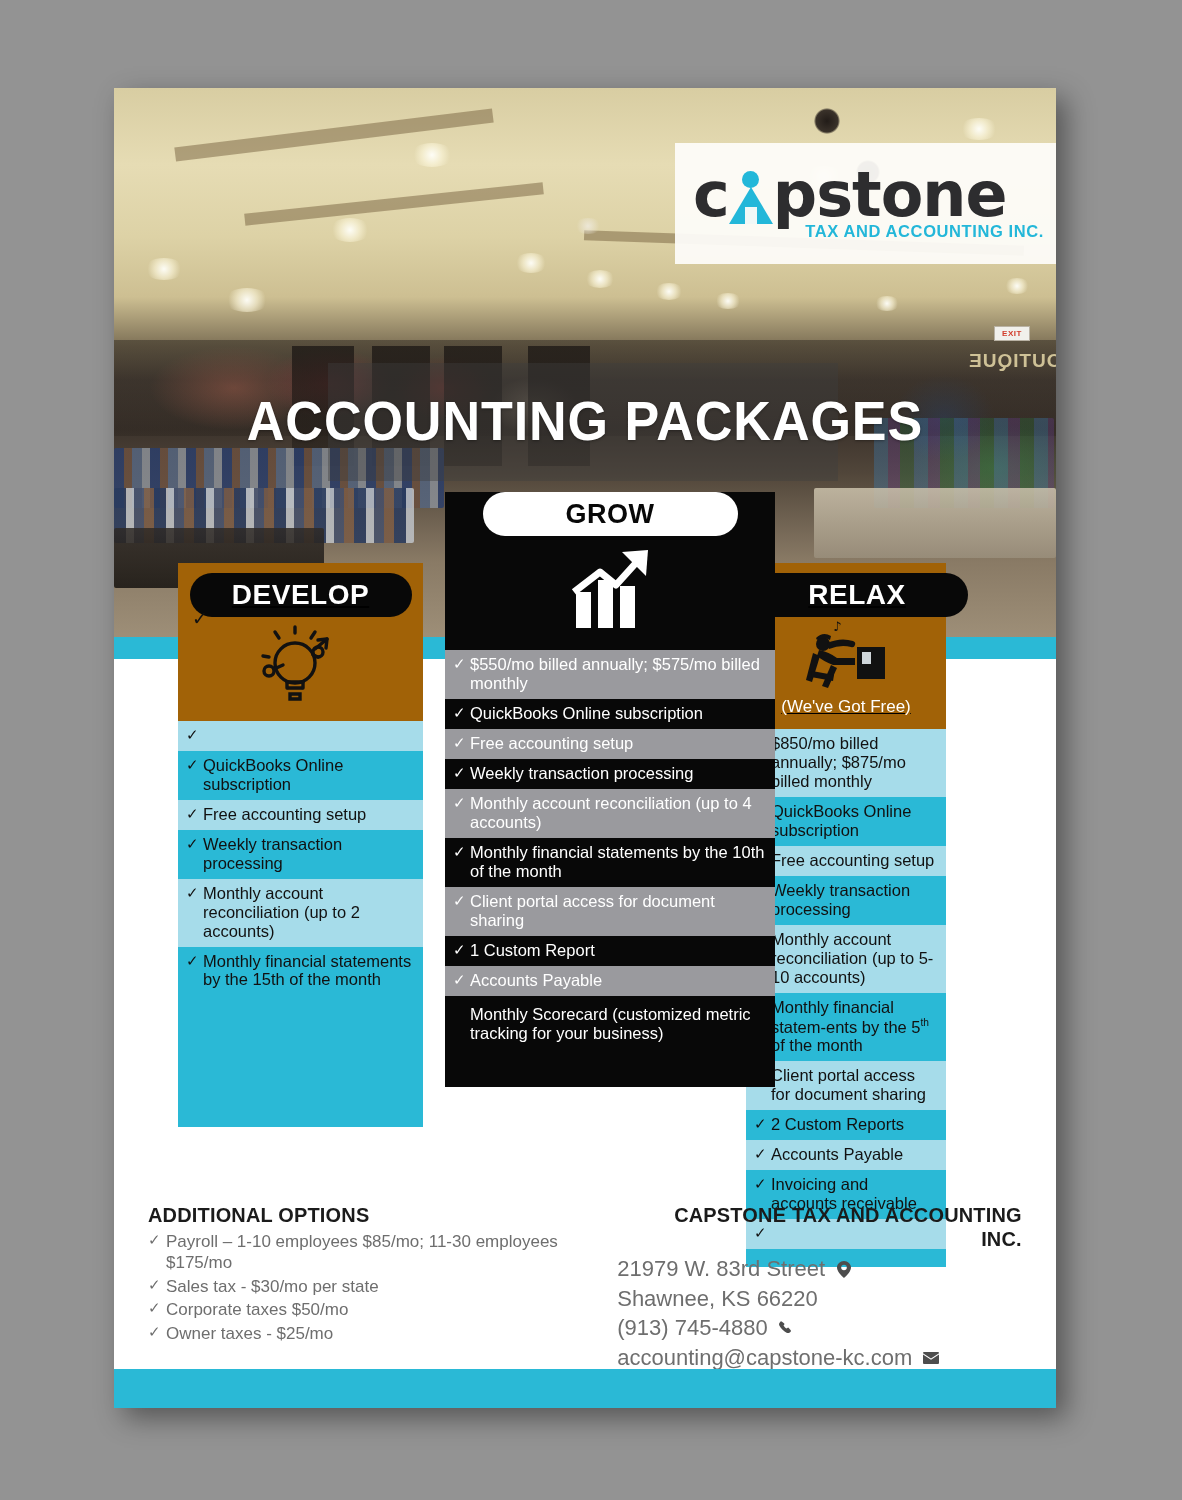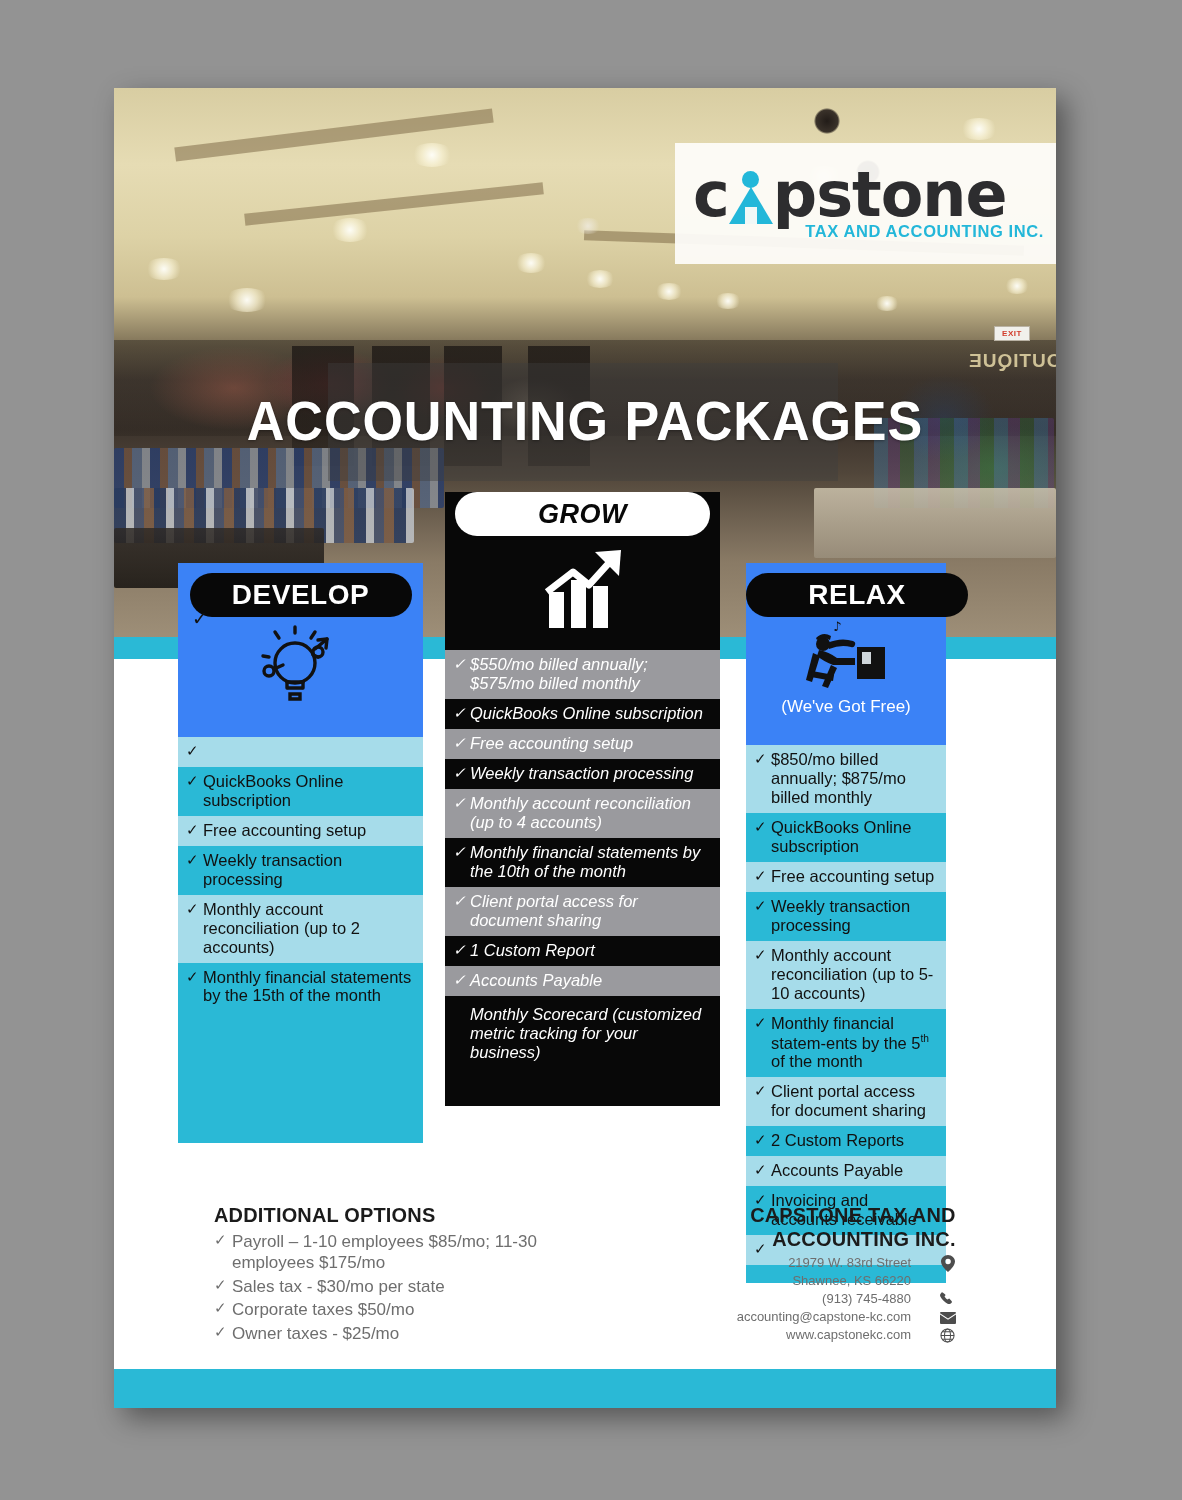--- a/index.html
+++ b/index.html
@@ -180,23 +180,22 @@
   
   .col { position: absolute; }
 
   
   #col-develop {
     left: 64px; top: 475px;
     width: 245px;
   }
   #col-grow {
     left: 331px; top: 390px;
-    width: 275px;
+    width: 330px;
     z-index: 5;
-    font-style: italic;
   }
   #col-relax {
     left: 632px; top: 475px;
     width: 200px;
   }
 
   .pill {
     position: relative;
     margin: 0 auto;
     background: #080808;
@@ -218,23 +217,24 @@
     line-height: 44px;
     font-size: 27px;
     letter-spacing: .5px;
     background: #ffffff;
     color: #080808;
     border-radius: 22px;
     margin: 14px auto 0;
   }
 
   .head-cyan {
-    background: #3b82f6;
-    padding: 10px 0 28px;
+    background: #a16207;
+    padding: 10px 0 12px;
     position: relative;
+    text-decoration: underline;
   }
   .head-black {
     background: #080808;
     padding: 0 0 14px;
   }
   .stray-check {
     position: absolute;
     left: 14px; top: 44px;
     font-size: 19px;
     color: #111;
@@ -274,21 +274,21 @@
   .r-black { background: #080808; color: #ffffff; }
 
   .tail-cyan-deep { background: #2ab9d6; }
   .tail-black { background: #080808; }
 
   
   .footer {
     position: absolute;
     left: 0; top: 1115px;
     width: 942px;
-    padding: 0 100px;
+    padding: 0 34px;
     display: flex;
     justify-content: space-between;
   }
   .foot-head {
     font-family: "Liberation Sans Narrow", "Liberation Sans", sans-serif;
     font-size: 21px;
     font-weight: bold;
     color: #1b1b1b;
     letter-spacing: .2px;
     transform: scaleX(0.95);
@@ -303,23 +303,22 @@
     line-height: 1.26;
     color: #6e6e6e;
     margin-top: 2px;
   }
   .opt-row .chk { width: 18px; flex: 0 0 auto; font-size: 15px; }
 
   .contact { text-align: right; }
   .c-row {
     display: flex;
     align-items: center;
-    justify-content: flex-end;
-    gap: 28px;
-    font-size: 13px;
+    gap: 10px;
+    font-size: 22px;
     line-height: 1.3;
     color: #6e6e6e;
     margin-top: 1px;
   }
   .c-icon {
     flex: 0 0 auto;
     width: 17px; height: 17px;
     display: inline-flex;
     align-items: center;
     justify-content: center;

